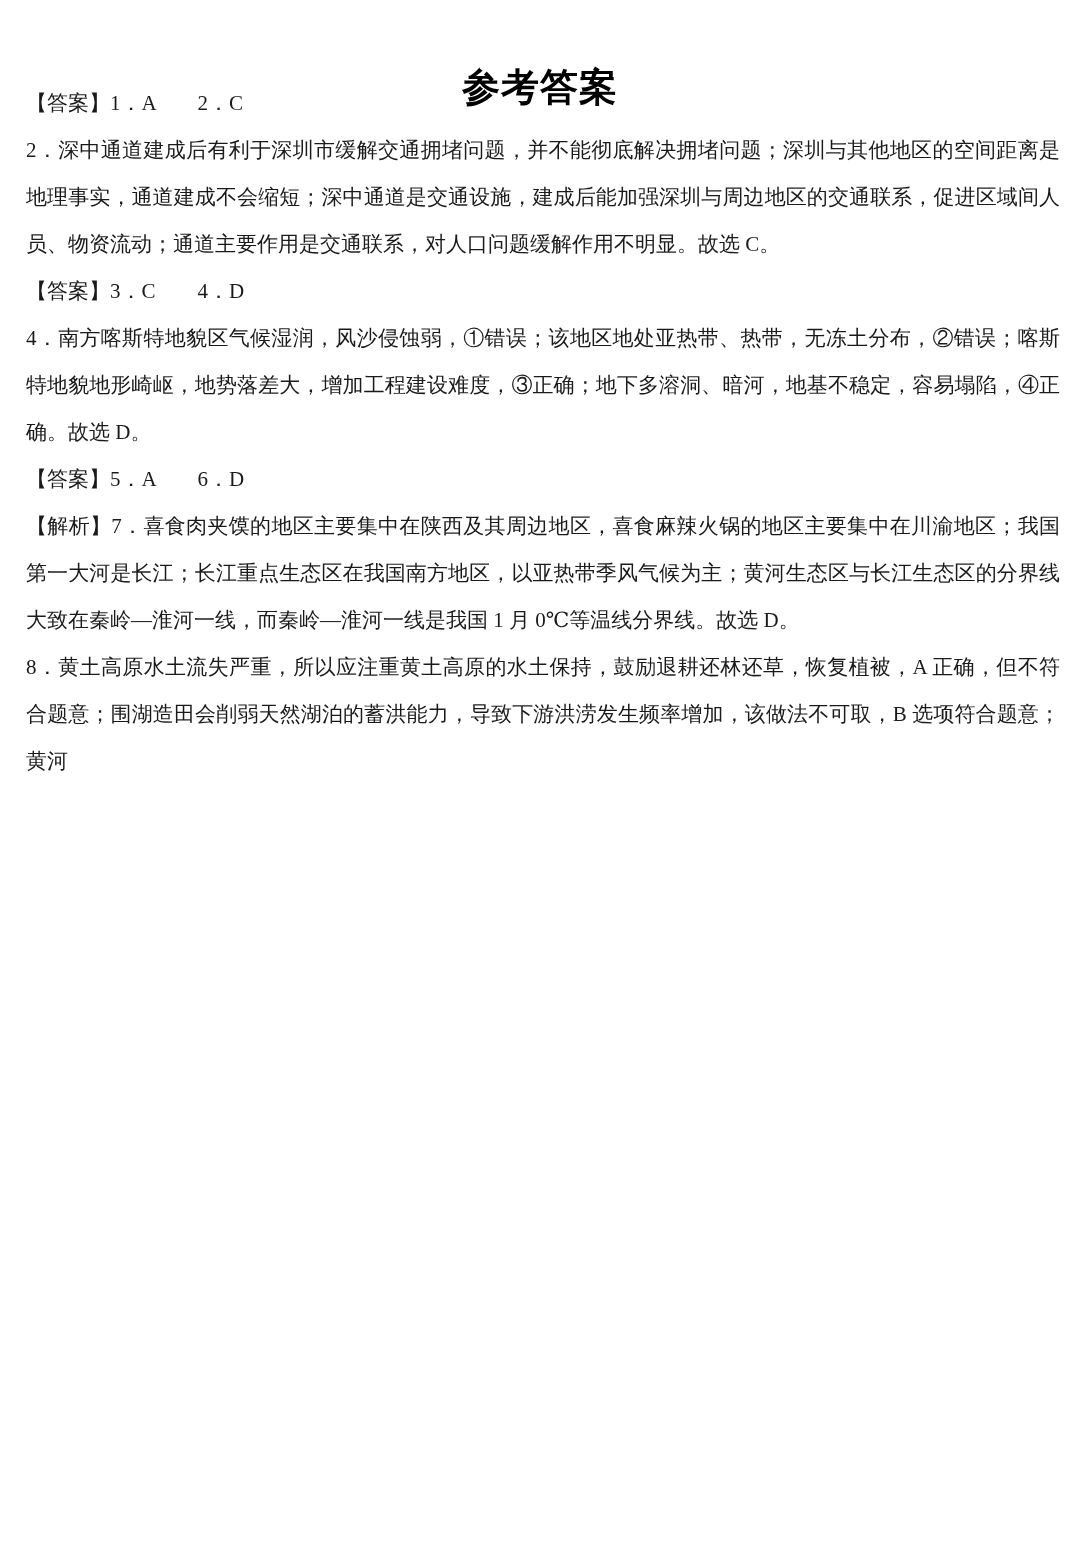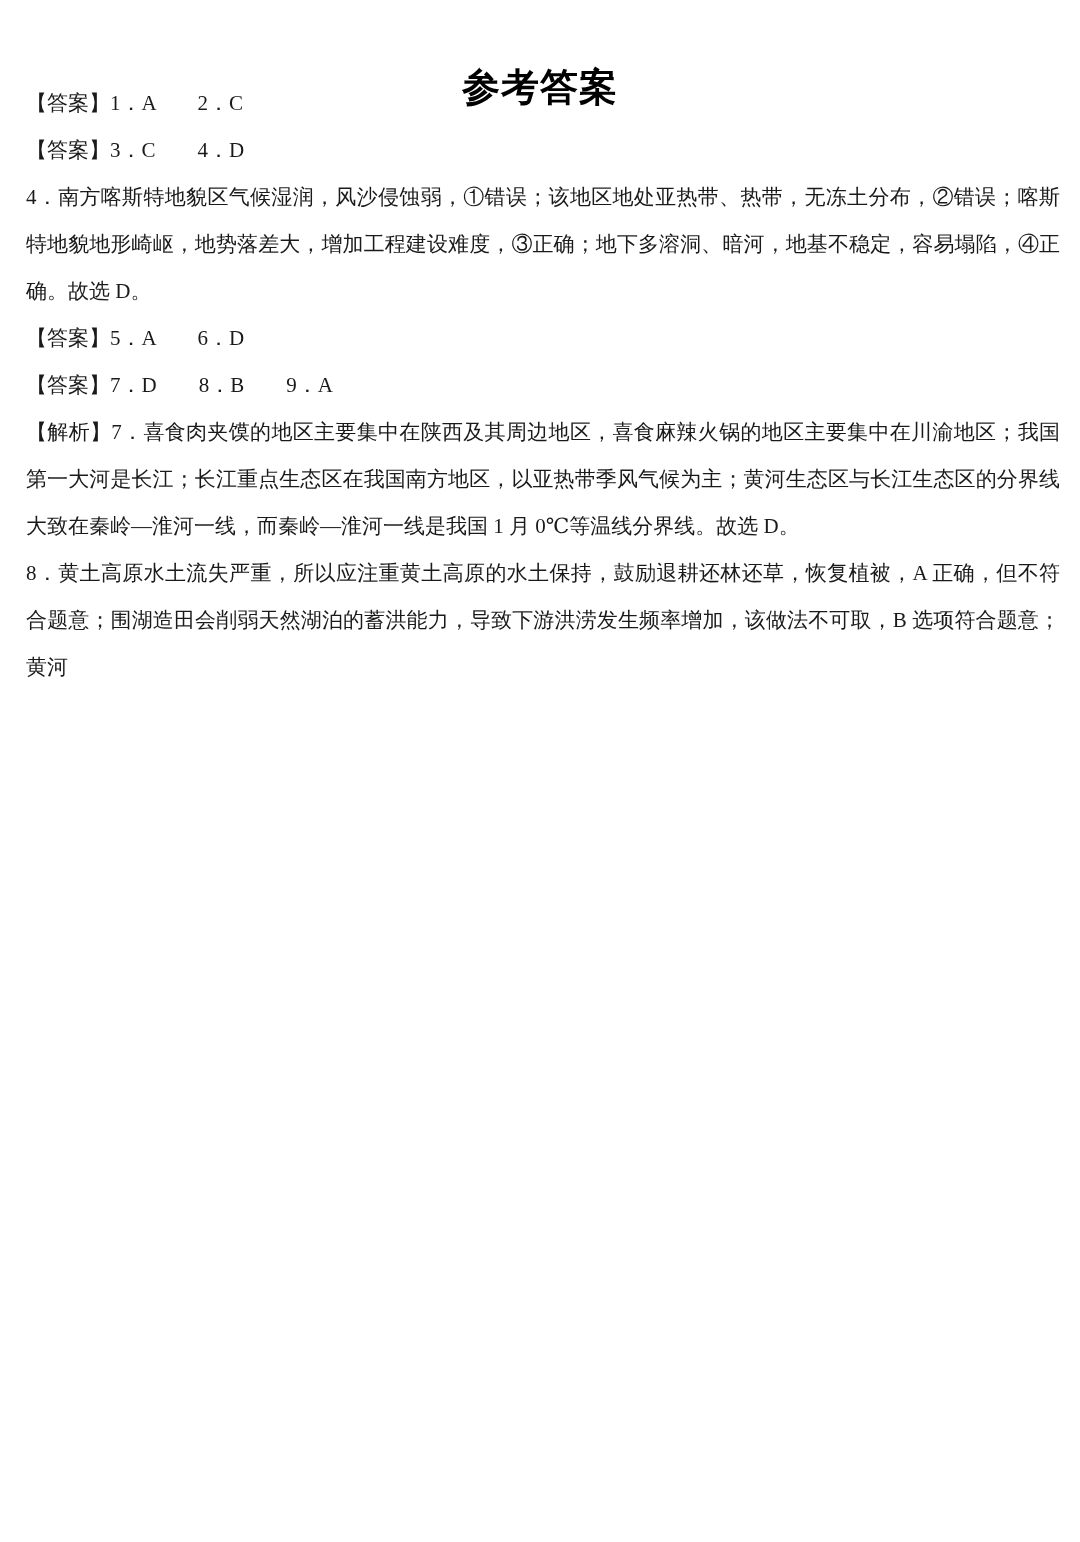--- a/index.html
+++ b/index.html
@@ -40,23 +40,23 @@
     .tag { letter-spacing: 0; }
   </style>
 </head>
 <body>
 
 <div class="title">参考答案</div>
 
 <div class="content">
 
   <p class="block answer-line"><span class="tag">【答案】</span><span>1．A　　2．C</span></p>
+  <p class="block"><span>2．深中通道建成后有利于深圳市缓解交通拥堵问题，并不能彻底解决拥堵问题；深圳与其他地区的空间距离是地理事实，通道建成不会缩短；深中通道是交通设施，建成后能加强深圳与周边地区的交通联系，促进区域间人员、物资流动；通道主要作用是交通联系，对人口问题缓解作用不明显。故选 C。</span></p>
 
   <p class="block answer-line"><span class="tag">【答案】</span><span>3．C　　4．D</span></p>
   <p class="block"><span>4．南方喀斯特地貌区气候湿润，风沙侵蚀弱，①错误；该地区地处亚热带、热带，无冻土分布，②错误；喀斯特地貌地形崎岖，地势落差大，增加工程建设难度，③正确；地下多溶洞、暗河，地基不稳定，容易塌陷，④正确。故选 D。</span></p>
 
   <p class="block answer-line"><span class="tag">【答案】</span><span>5．A　　6．D</span></p>
 
-  <p class="block answer-line"><span class="tag">【答案】</span><span>7．D　　8．B　　9．A</span></p>
   <p class="block"><span class="tag">【解析】</span><span>7．喜食肉夹馍的地区主要集中在陕西及其周边地区，喜食麻辣火锅的地区主要集中在川渝地区；我国第一大河是长江；长江重点生态区在我国南方地区，以亚热带季风气候为主；黄河生态区与长江生态区的分界线大致在秦岭—淮河一线，而秦岭—淮河一线是我国 1 月 0℃等温线分界线。故选 D。</span></p>
   <p class="block"><span>8．黄土高原水土流失严重，所以应注重黄土高原的水土保持，鼓励退耕还林还草，恢复植被，A 正确，但不符合题意；围湖造田会削弱天然湖泊的蓄洪能力，导致下游洪涝发生频率增加，该做法不可取，B 选项符合题意；黄河</span></p>
 
 </div>
 
 </body></html>

